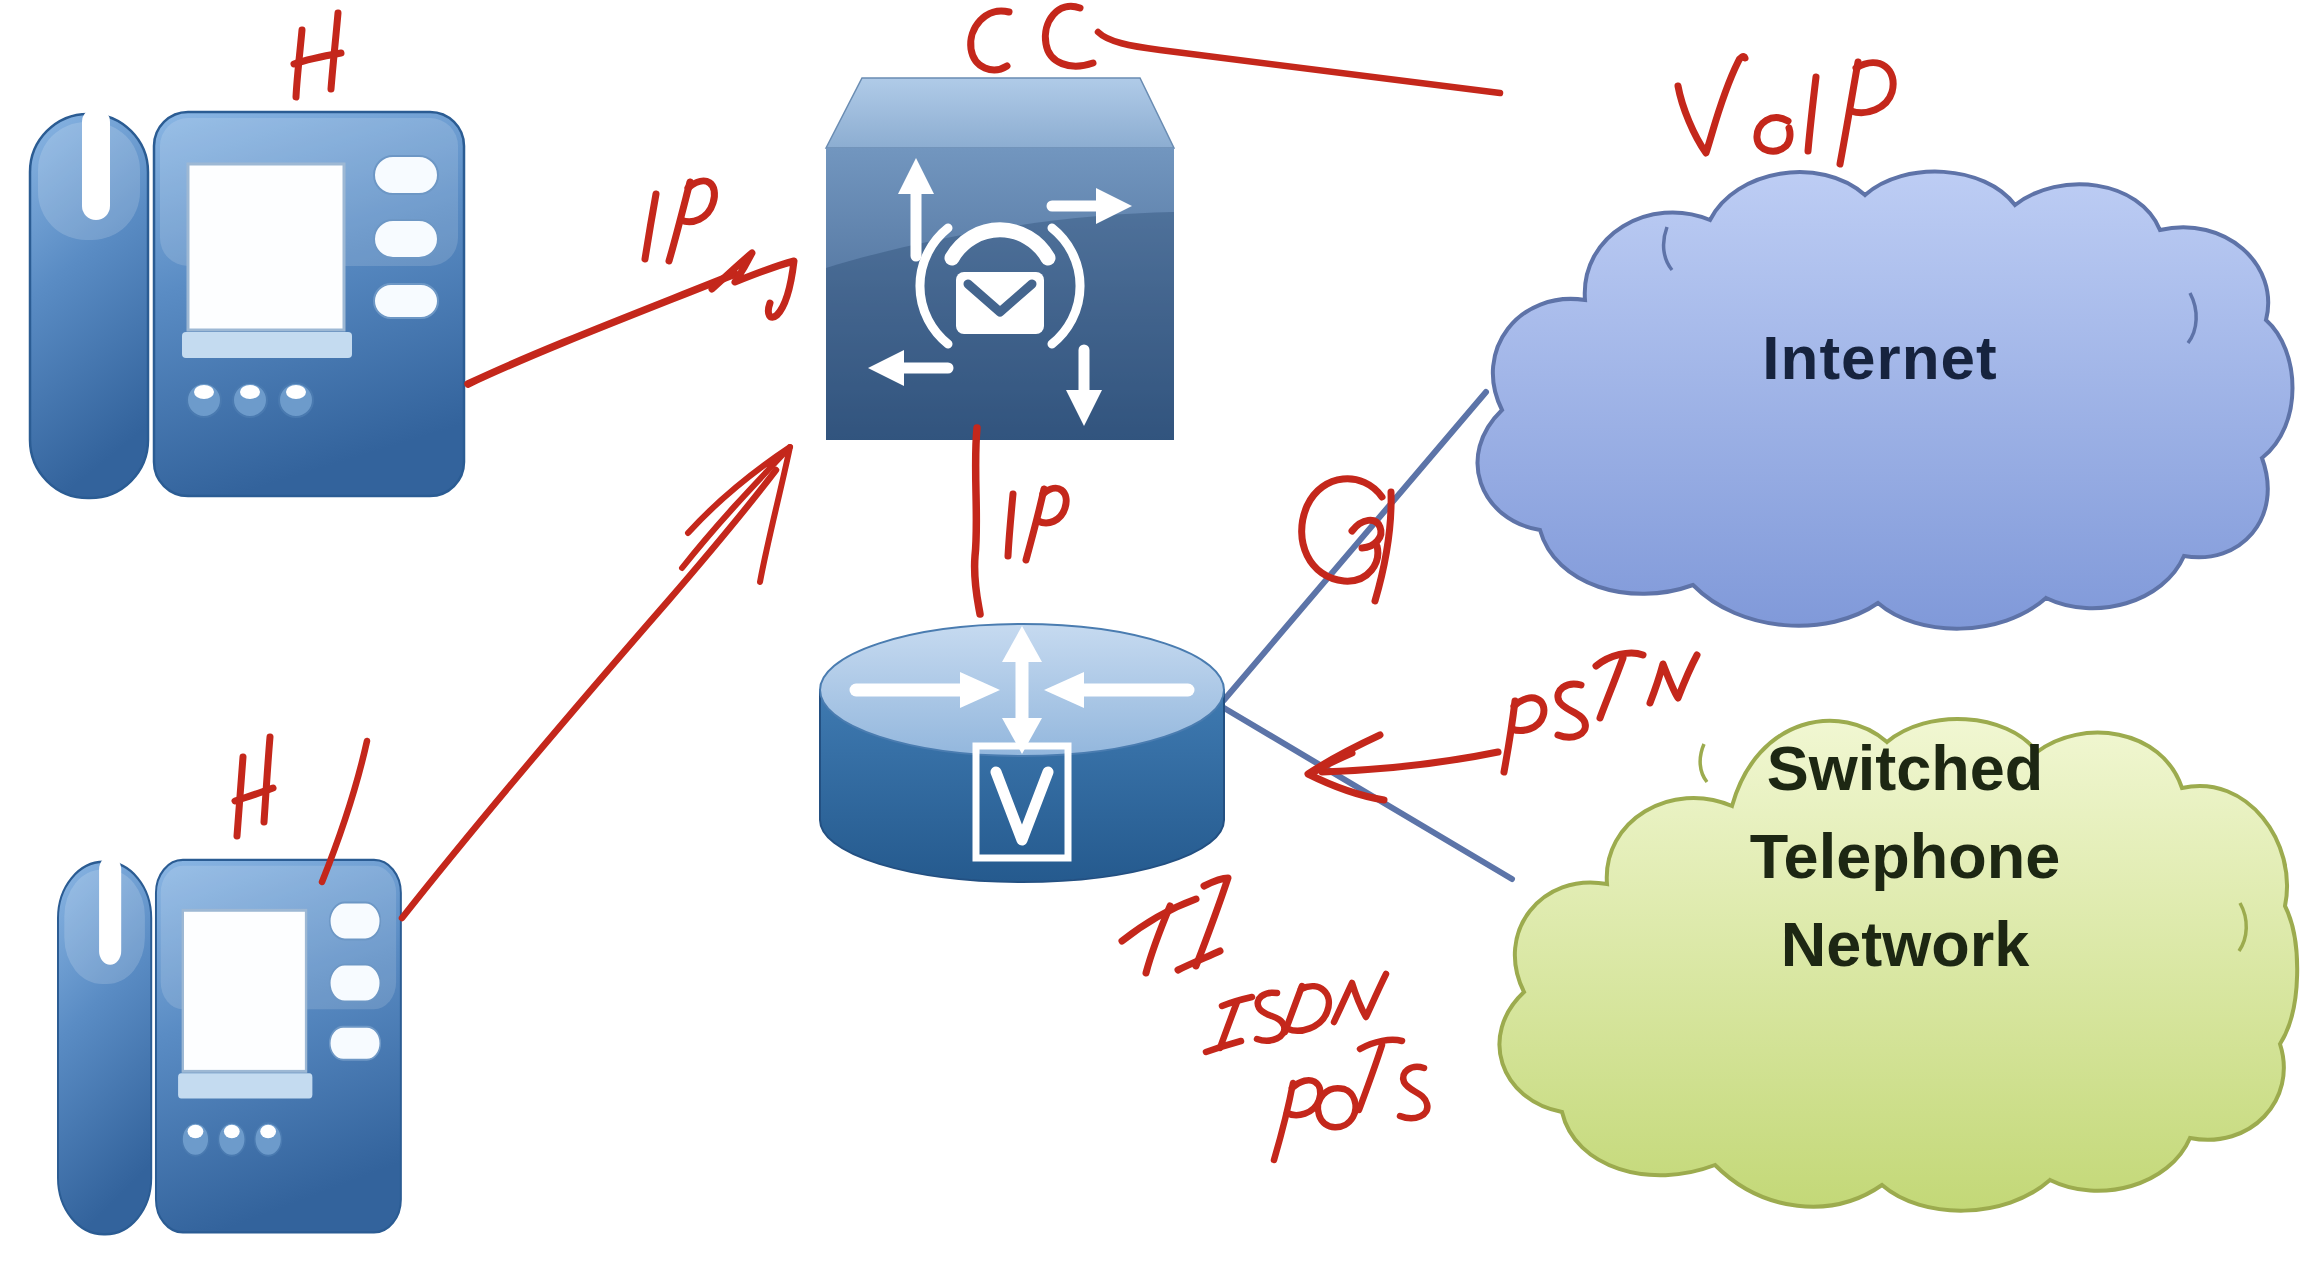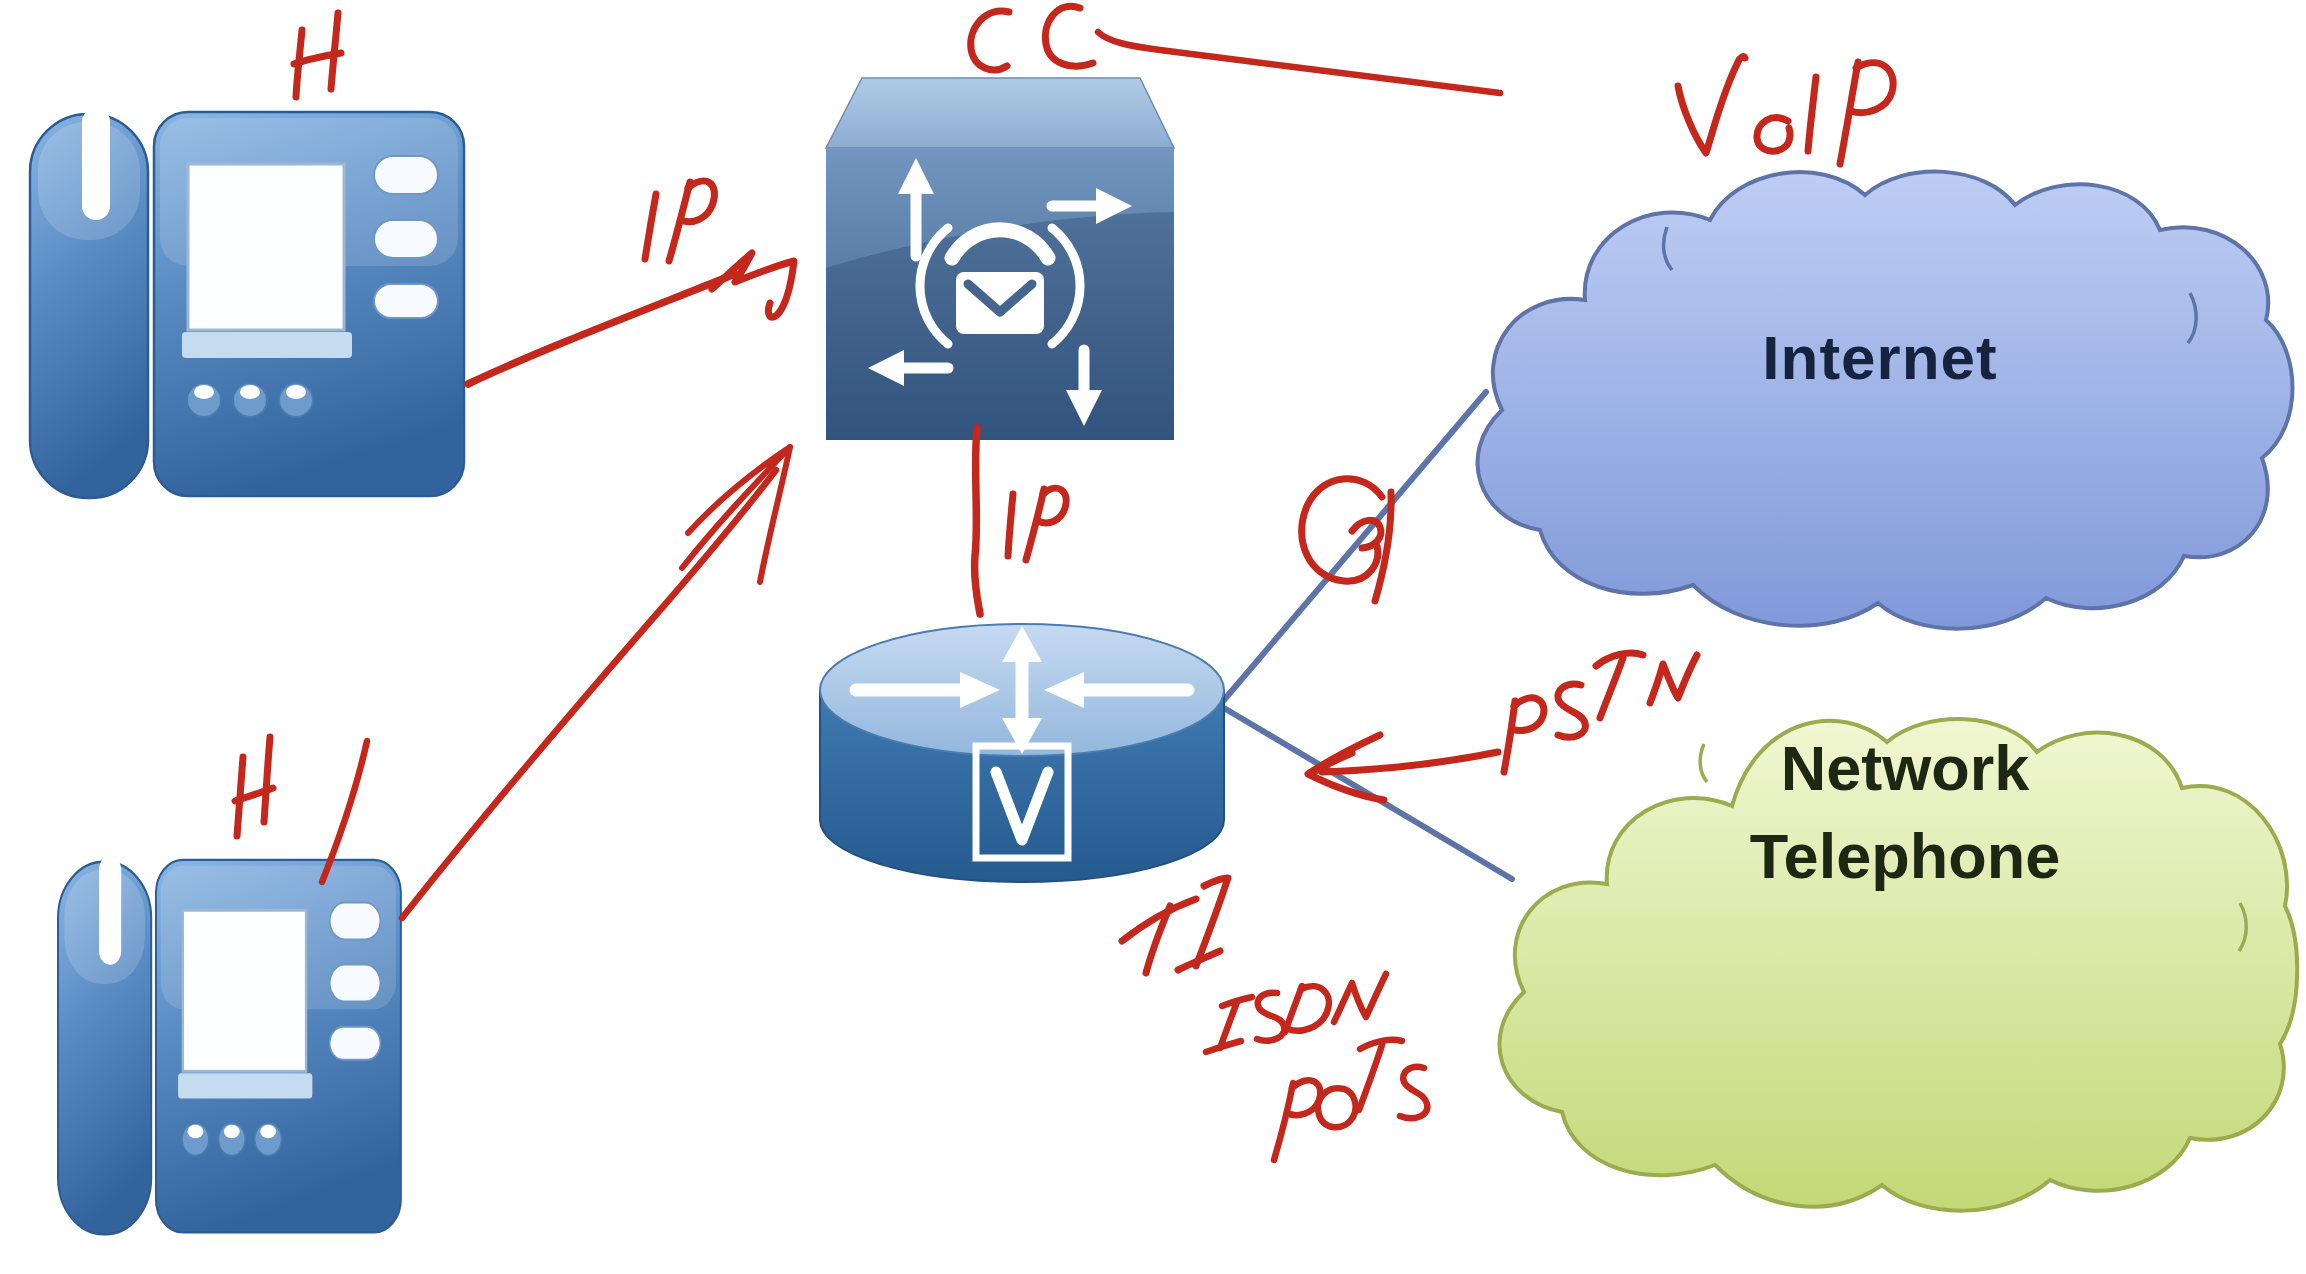--- a/index.html
+++ b/index.html
@@ -253,22 +253,23 @@
       <path d="M1360,1049 C1374,1041 1391,1038 1402,1041"></path>
       <path d="M1382,1045 C1375,1067 1366,1091 1359,1110"></path>
       <path d="M1424,1068 C1411,1064 1400,1072 1404,1082 C1409,1092 1424,1092 1427,1104 C1430,1115 1415,1122 1400,1116"></path>
     </g>
   </g>
 </svg>
 
 <div class="cloud-label label-internet">Internet</div>
 
 <div class="cloud-label label-pstn">
+  <span>Switched</span>
+  <span>Telephone</span>
   <span>Network</span>
-  <span>Telephone</span>
 </div>
 
 <span class="ann" style="left:292px;top:12px">H</span>
 <span class="ann" style="left:233px;top:736px">H</span>
 <span class="ann" style="left:966px;top:2px">CC</span>
 <span class="ann" style="left:1670px;top:55px">VoIP</span>
 <span class="ann" style="left:643px;top:176px">IP</span>
 <span class="ann" style="left:1006px;top:486px">IP</span>
 <span class="ann" style="left:1300px;top:478px">G</span>
 <span class="ann" style="left:1502px;top:640px">PSTN</span>

